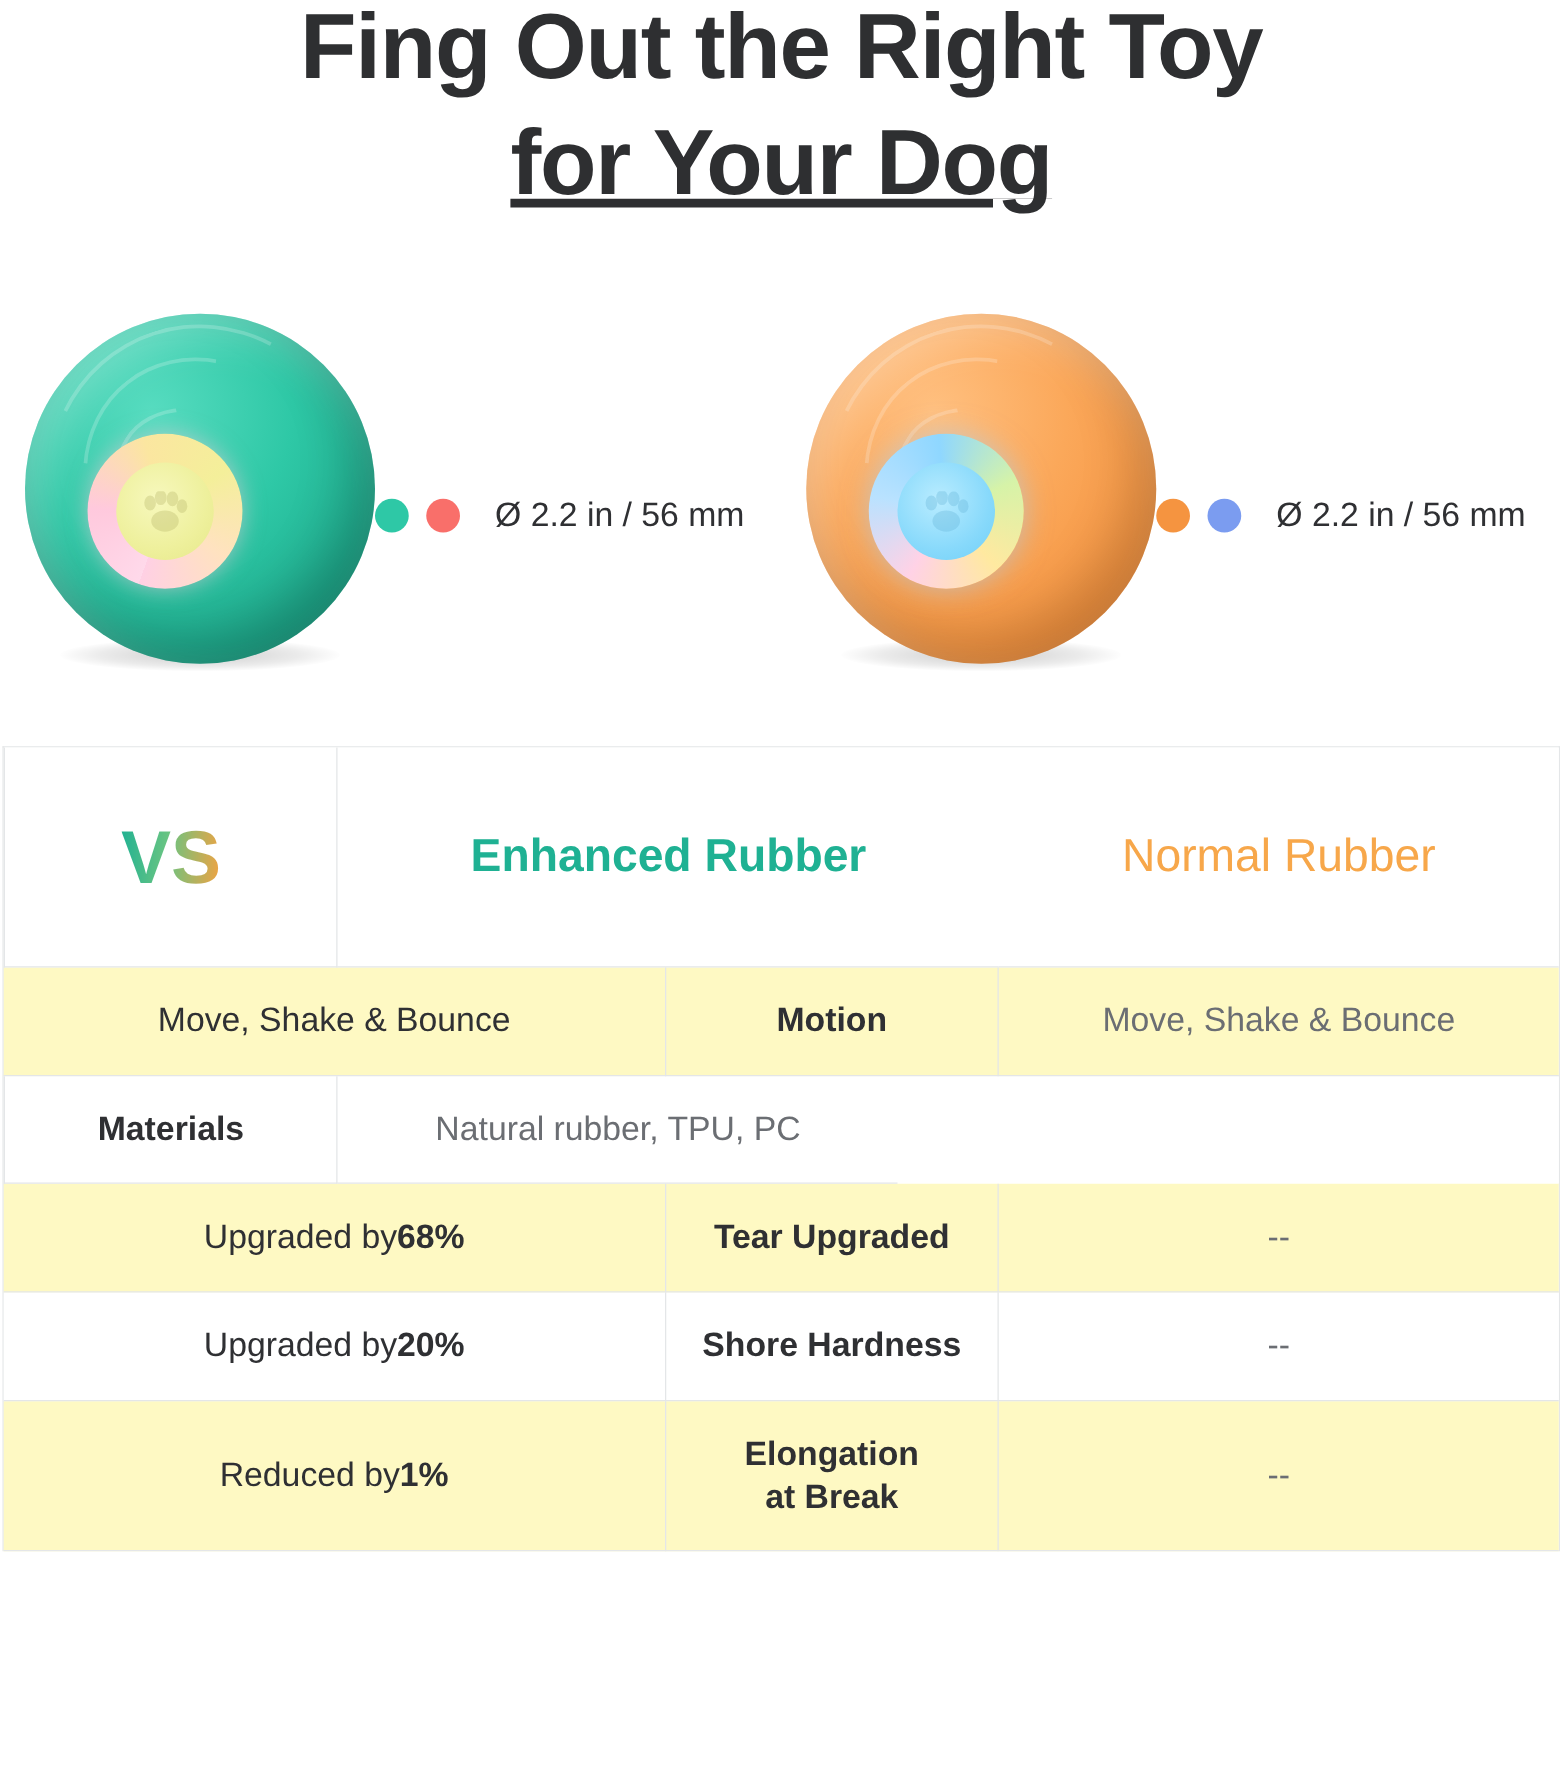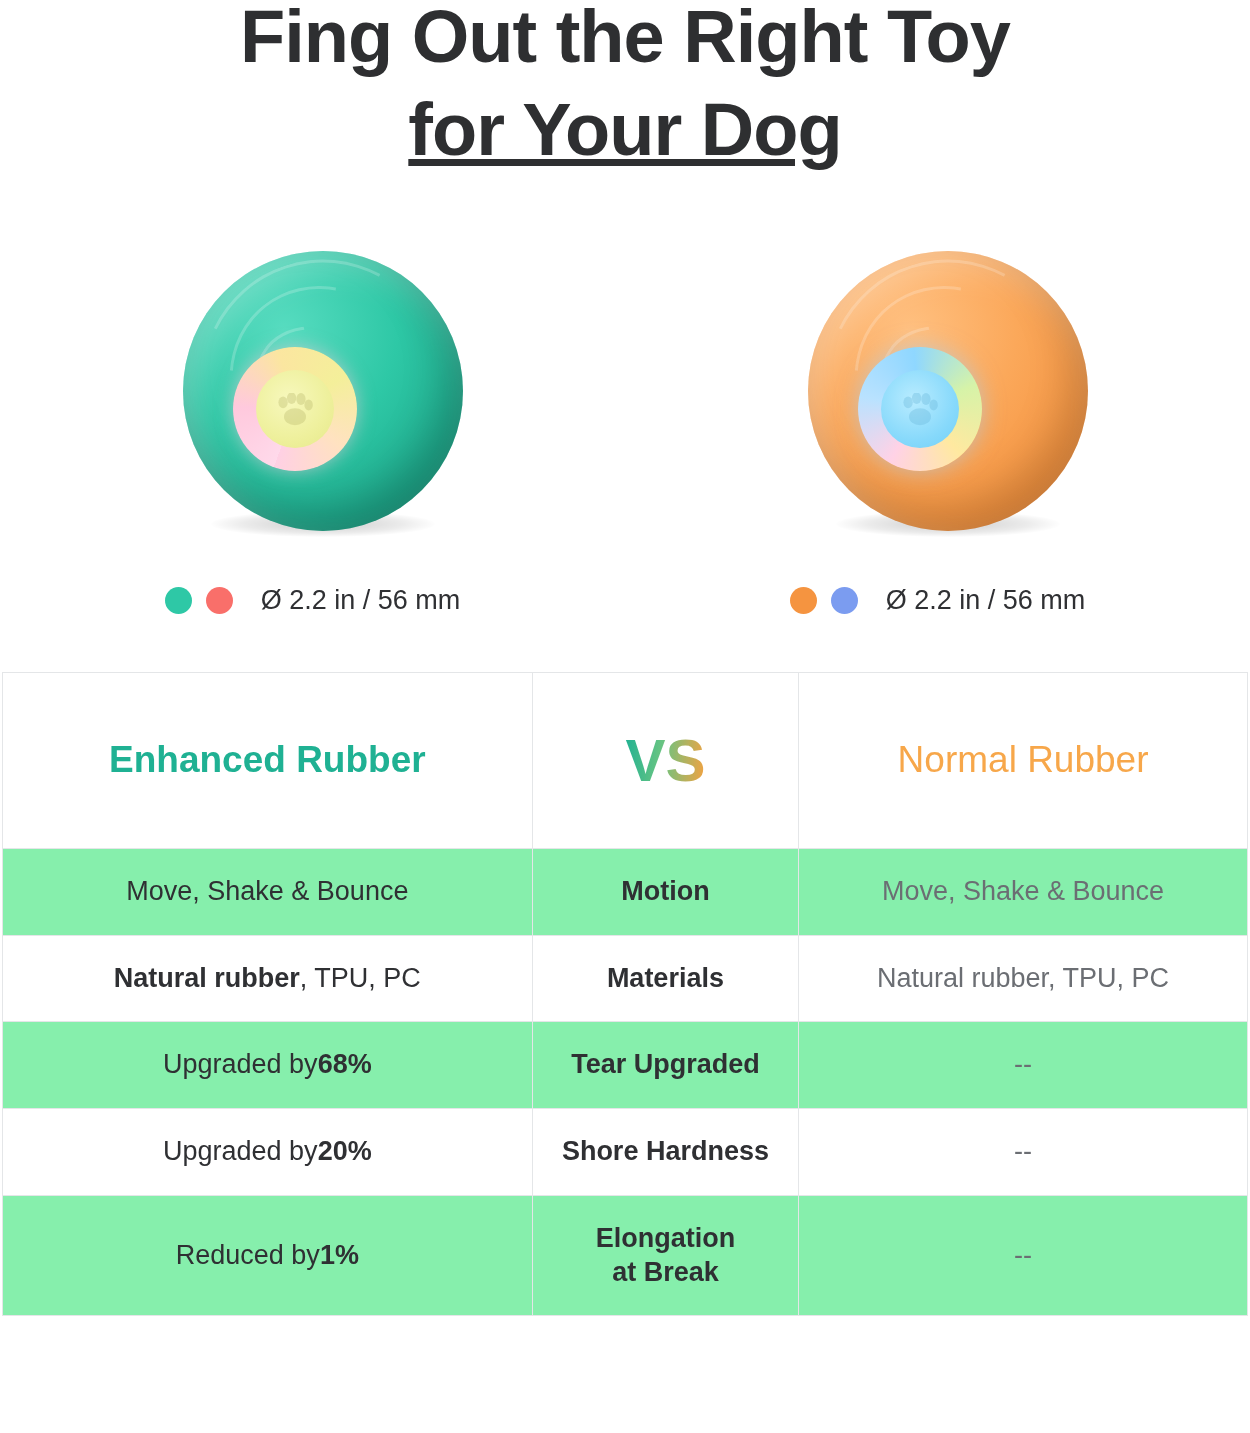--- a/index.html
+++ b/index.html
@@ -38,21 +38,21 @@
   .headline .l2 { display: block; margin-top: 12px; text-decoration: underline; }
 
   
   .products {
     display: flex;
     margin-top: 70px;
   }
   .product {
     width: 50%;
     display: flex;
-    flex-direction: column;
+    flex-direction: row;
     align-items: center;
   }
 
   .ball-wrap {
     width: 300px;
     height: 300px;
     position: relative;
   }
 
   .ball {
@@ -154,21 +154,21 @@
   .table {
     margin: 56px 2px 0 2px;
     border: 1px solid #e4e6e8;
     border-bottom: none;
     width: 1246px;
   }
   .trow {
     display: flex;
     align-items: stretch;
   }
-  .trow.alt { background: #86efac; }
+  .trow.alt { background: #fef9c3; }
   .trow.white { background: #ffffff; }
   .tcell {
     padding: 26px 18px;
     display: flex;
     align-items: center;
     justify-content: center;
     text-align: center;
     font-size: 27px;
     line-height: 1.25;
     border-bottom: 1px solid #e4e6e8;
@@ -268,40 +268,36 @@
         <span class="dot" style="background:#7b9cf0"></span>
         <span class="spec-text">Ø 2.2 in / 56 mm</span>
       </div>
     </div>
 
   </div>
 
   <div class="table">
 
     <div class="trow white header-row">
-      <div class="tcell c-left h-left">Enhanced Rubber</div>
       <div class="tcell c-mid">
         <span class="vs">VS</span>
       </div>
+      <div class="tcell c-left h-left">Enhanced Rubber</div>
       <div class="tcell c-right h-right">Normal Rubber</div>
     </div>
 
     <div class="trow alt">
       <div class="tcell c-left">
         <span>Move, Shake &amp; Bounce</span>
       </div>
       <div class="tcell c-mid">Motion</div>
       <div class="tcell c-right muted">Move, Shake &amp; Bounce</div>
     </div>
 
     <div class="trow white">
-      <div class="tcell c-left">
-        <span class="strongpart">Natural rubber</span>
-          <span>, TPU, PC</span>
-      </div>
       <div class="tcell c-mid">Materials</div>
       <div class="tcell c-right muted">Natural rubber, TPU, PC</div>
     </div>
 
     <div class="trow alt">
       <div class="tcell c-left">
         <span>Upgraded by </span>
           <span class="strongpart">68%</span>
       </div>
       <div class="tcell c-mid">Tear Upgraded</div>

